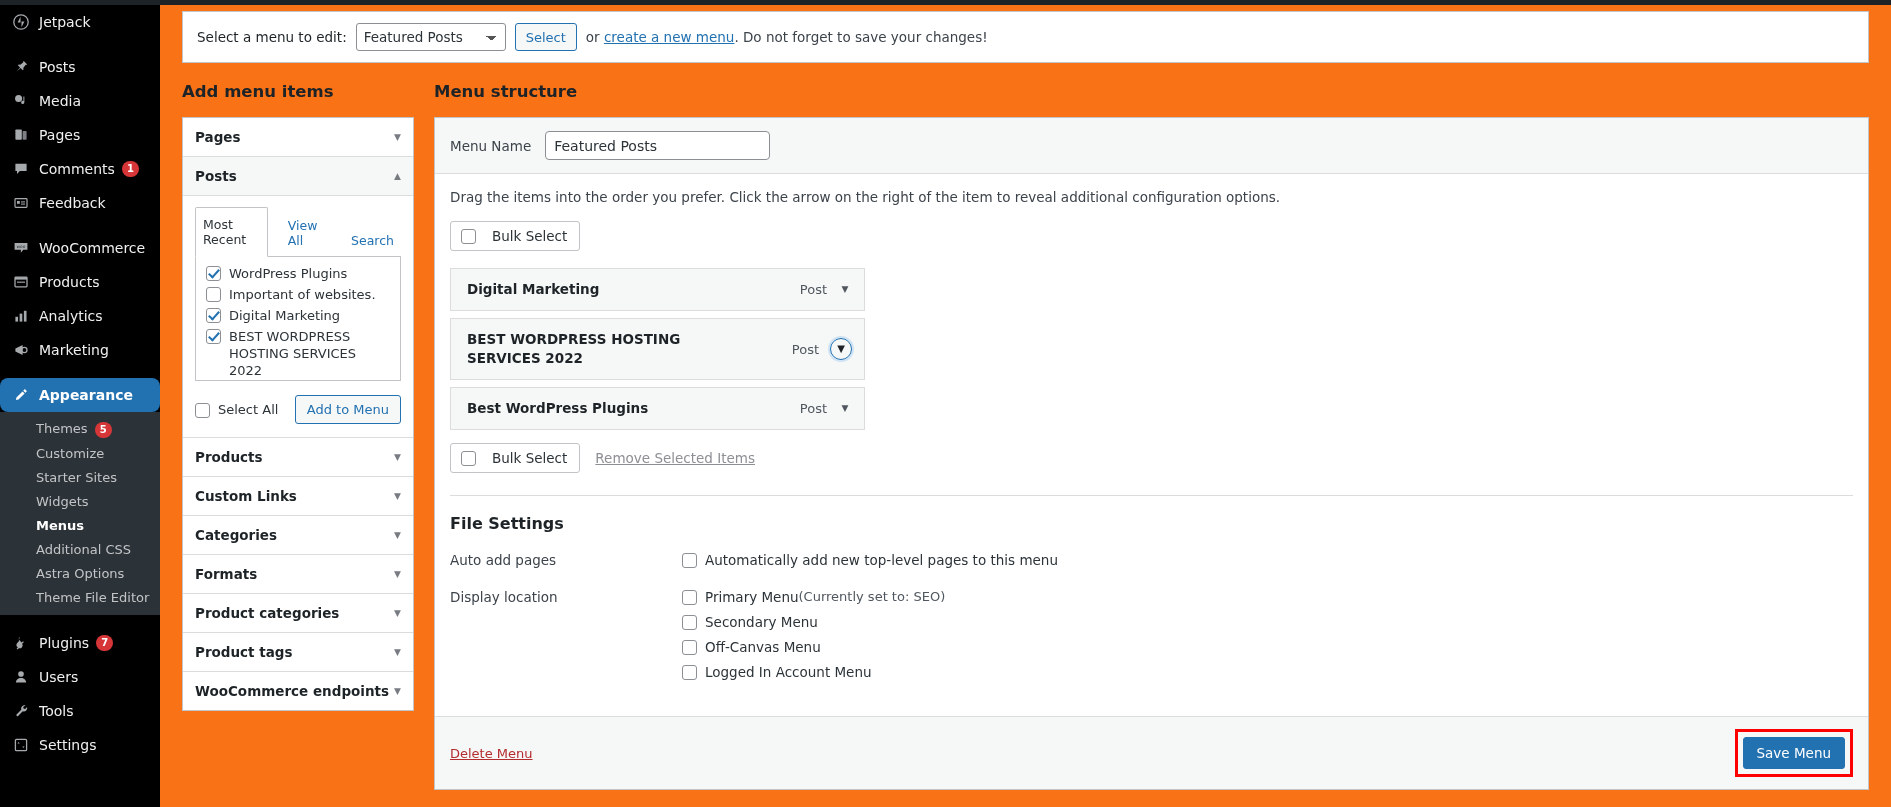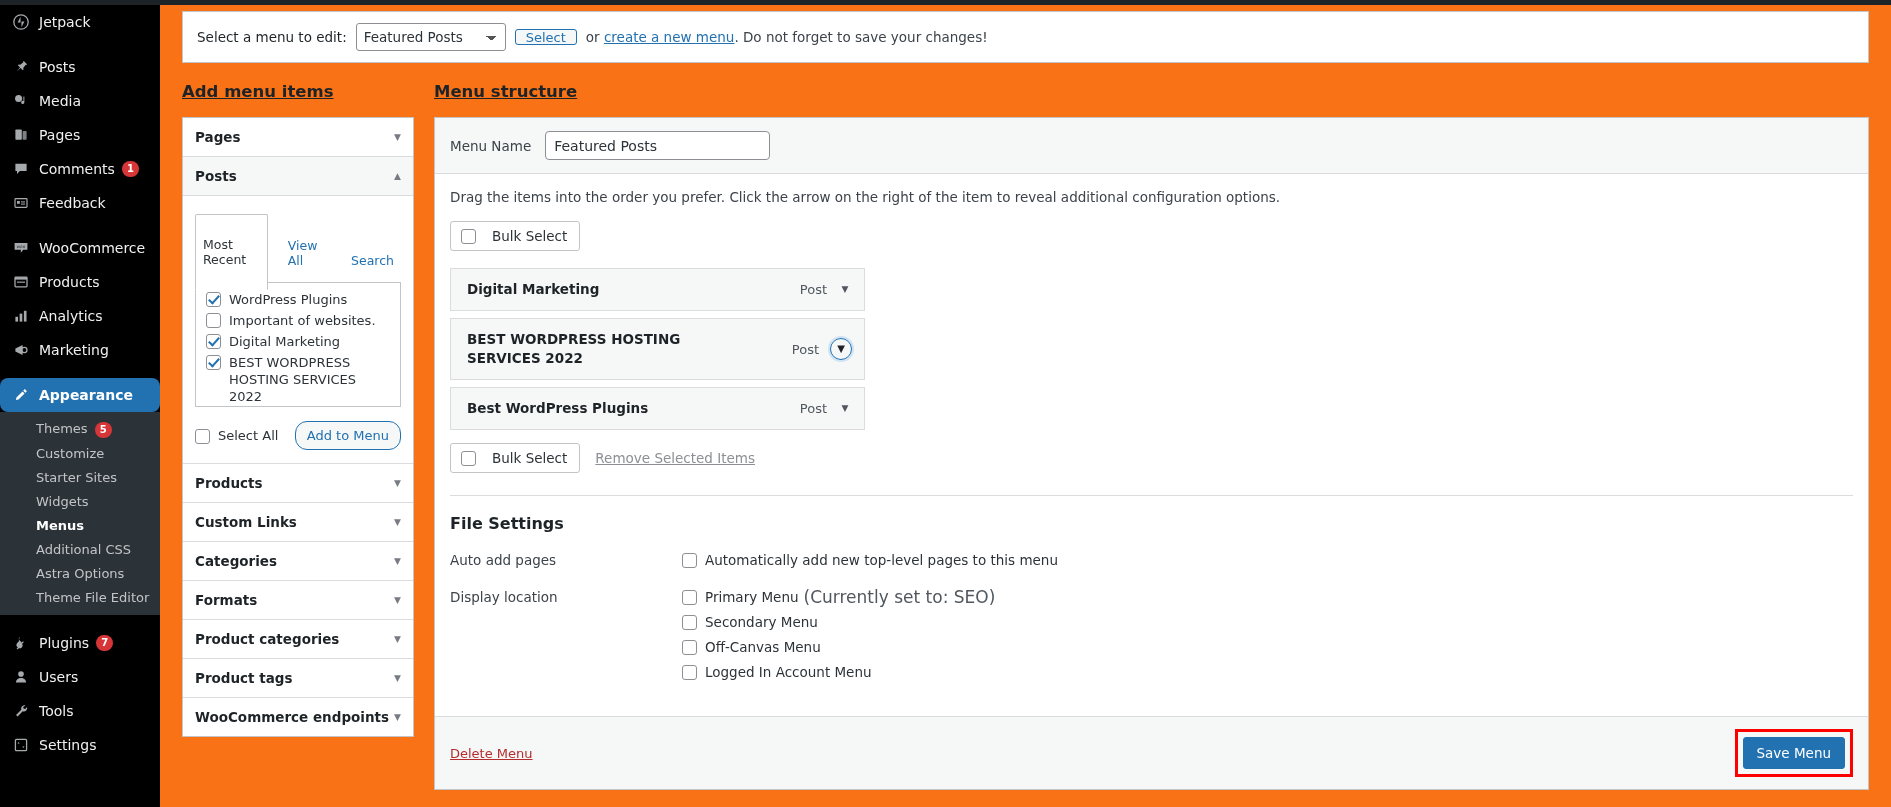--- a/index.html
+++ b/index.html
@@ -133,21 +133,21 @@
     background-size: 5px 5px, 5px 5px;
     background-repeat: no-repeat;
   }
   .btn-secondary {
     font-family: "DejaVu Sans", "Liberation Sans", sans-serif;
     font-size: 13px;
     color: #2271b1;
     background: #f6f7f7;
     border: 1px solid #2271b1;
     border-radius: 3px;
-    height: 16px;
+    height: 28px;
     padding: 0 10px;
     cursor: pointer;
     line-height: 1;
   }
   .inline-note { font-size: 13.5px; color: #3c434a; }
   .inline-note a { color: #2271b1; }
 
   
   .columns {
     display: flex;
@@ -157,21 +157,20 @@
   }
   .col-left { width: 232px; min-width: 232px; }
   .col-right { flex: 1; }
 
   h2.section-title {
     font-size: 16.5px;
     font-weight: 600;
     color: #1d2327;
     margin: 0 0 15px 0;
     line-height: 1.3;
-    text-decoration: underline;
   }
 
   .accordion {
     background: #fff;
     border: 1px solid #c3c4c7;
   }
   .acc-head {
     display: flex;
     align-items: center;
     justify-content: space-between;
@@ -190,25 +189,25 @@
   .acc-body { padding: 10px 12px 13px 12px; border-bottom: 1px solid #dcdcde; background:#fff;}
   .tabs-row {
     display: flex;
     align-items: flex-end;
     gap: 13px;
     font-size: 12.5px;
     border-bottom: 1px solid #c3c4c7;
     margin-bottom: 0;
   }
   .tab {
-    padding: 22px 7px;
+    padding: 9px 7px;
     color: #2271b1;
     cursor: pointer;
     position: relative;
-    top: 8px;
+    top: 1px;
   }
   .tab.active {
     background: #fff;
     border: 1px solid #c3c4c7;
     border-bottom: 1px solid #fff;
     color: #2c3338;
     border-radius: 2px 2px 0 0;
   }
   .checklist {
     border: 1px solid #c3c4c7;
@@ -252,21 +251,21 @@
     justify-content: space-between;
     margin-top: 14px;
   }
   .selectall-left { display: flex; align-items: center; font-size: 13px; color: #2c3338; }
   .btn-addmenu {
     font-family: "DejaVu Sans", "Liberation Sans", sans-serif;
     font-size: 13px;
     color: #2271b1;
     background: #f6f7f7;
     border: 1px solid #2271b1;
-    border-radius: 12px;
+    border-radius: 3px;
     height: 29px;
     padding: 0 11px;
     cursor: pointer;
   }
 
   
   .panel {
     background: #fff;
     border: 1px solid #c3c4c7;
   }
@@ -376,21 +375,21 @@
   .setting-opts { flex: 1; }
   .opt-row {
     display: flex;
     align-items: center;
     font-size: 13.5px;
     color: #2c3338;
     margin-bottom: 7px;
     line-height: 18px;
   }
   .opt-row .cbx { margin-top: 0; }
-  .muted-small { font-size: 17px; color: #50575e; margin-left: 5px; }
+  .muted-small { font-size: 13px; color: #50575e; }
 
   .panel-footer {
     border-top: 1px solid #dcdcde;
     background: #f6f7f7;
     padding: 12px 15px;
     display: flex;
     align-items: center;
     justify-content: space-between;
   }
   .delete-link {

